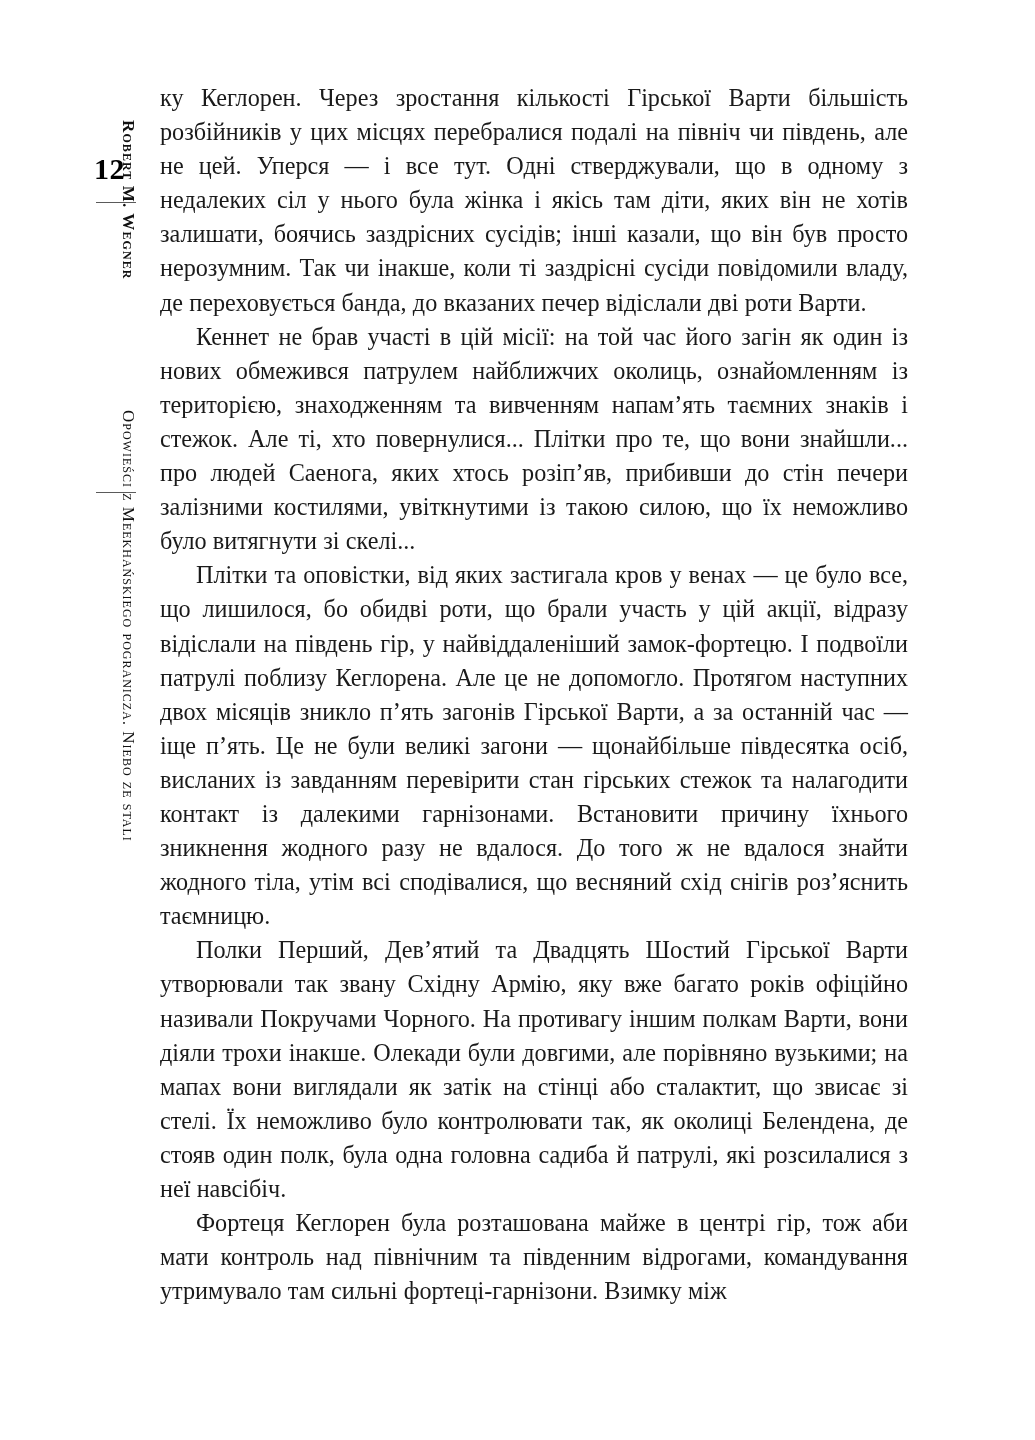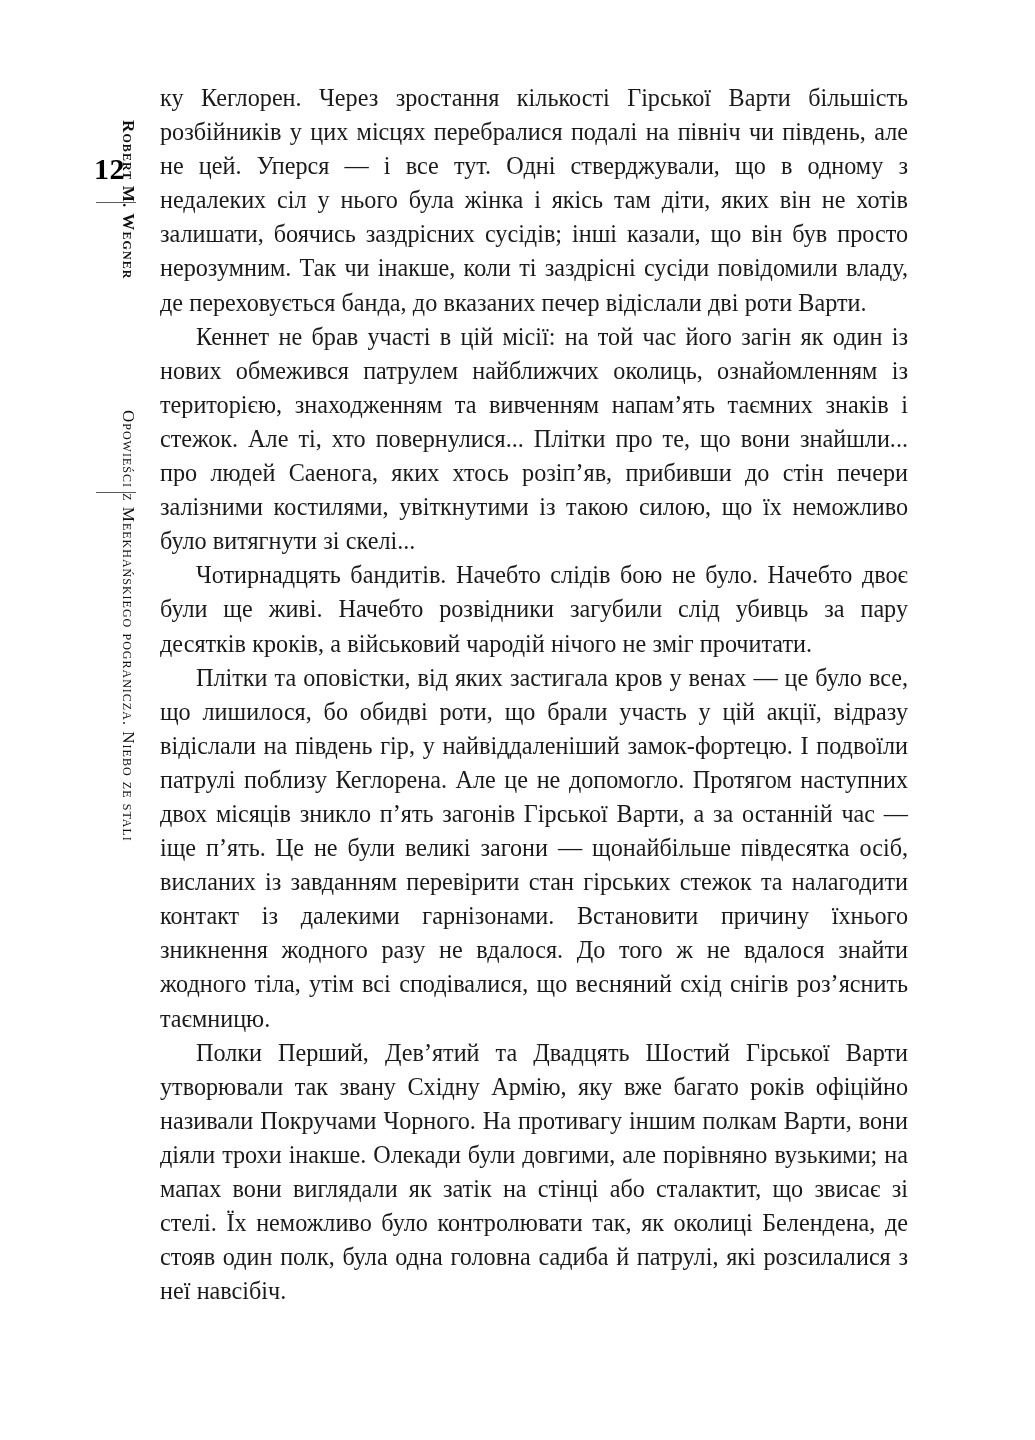--- a/index.html
+++ b/index.html
@@ -124,16 +124,16 @@
 
   <div class="folio-rule" id="folio-rule-mid" style="background: rgb(90, 90, 90);"></div>
 
   <div id="running-title">Opowieści z Meekhańskiego pogranicza. Niebo ze stali</div>
 
 </div>
 
 <div id="text-column">
   <p class="para first">ку Кеглорен. Через зростання кількості Гірської Варти більшість розбійників у цих місцях перебралися подалі на північ чи південь, але не цей. Уперся — і все тут. Одні стверджували, що в одному з недалеких сіл у нього була жінка і якісь там діти, яких він не хотів залишати, боячись заздрісних сусідів; інші казали, що він був просто нерозумним. Так чи інакше, коли ті заздрісні сусіди повідомили владу, де переховується банда, до вказаних печер відіслали дві роти Варти.</p>
   <p class="para">Кеннет не брав участі в цій місії: на той час його загін як один із нових обмежився патрулем найближчих околиць, ознайомленням із територією, знаходженням та вивченням напам’ять таємних знаків і стежок. Але ті, хто повернулися... Плітки про те, що вони знайшли... про людей Саенога, яких хтось розіп’яв, прибивши до стін печери залізними костилями, увіткнутими із такою силою, що їх неможливо було витягнути зі скелі...</p>
-  <p class="para">Чотирнадцять бандитів. Начебто слідів бою не було. Начебто двоє були ще живі. Начебто розвідники загубили слід убивць за пару десятків кроків, а військовий чародій нічого не зміг прочитати.</p>
   <p class="para">Плітки та оповістки, від яких застигала кров у венах — це було все, що лишилося, бо обидві роти, що брали участь у цій акції, відразу відіслали на південь гір, у найвіддаленіший замок-фортецю. І подвоїли патрулі поблизу Кеглорена. Але це не допомогло. Протягом наступних двох місяців зникло п’ять загонів Гірської Варти, а за останній час — іще п’ять. Це не були великі загони — щонайбільше півдесятка осіб, висланих із завданням перевірити стан гірських стежок та налагодити контакт із далекими гарнізонами. Встановити причину їхнього зникнення жодного разу не вдалося. До того ж не вдалося знайти жодного тіла, утім всі сподівалися, що весняний схід снігів роз’яснить таємницю.</p>
   <p class="para">Полки Перший, Дев’ятий та Двадцять Шостий Гірської Варти утворювали так звану Східну Армію, яку вже багато років офіційно називали Покручами Чорного. На противагу іншим полкам Варти, вони діяли трохи інакше. Олекади були довгими, але порівняно вузькими; на мапах вони виглядали як затік на стінці або сталактит, що звисає зі стелі. Їх неможливо було контролювати так, як околиці Белендена, де стояв один полк, була одна головна садиба й патрулі, які розсилалися з неї навсібіч.</p>
+  <p class="para">Фортеця Кеглорен була розташована майже в центрі гір, тож аби мати контроль над північним та південним відрогами, командування утримувало там сильні фортеці-гарнізони. Взимку між</p>
 </div>
 
 </body></html>

